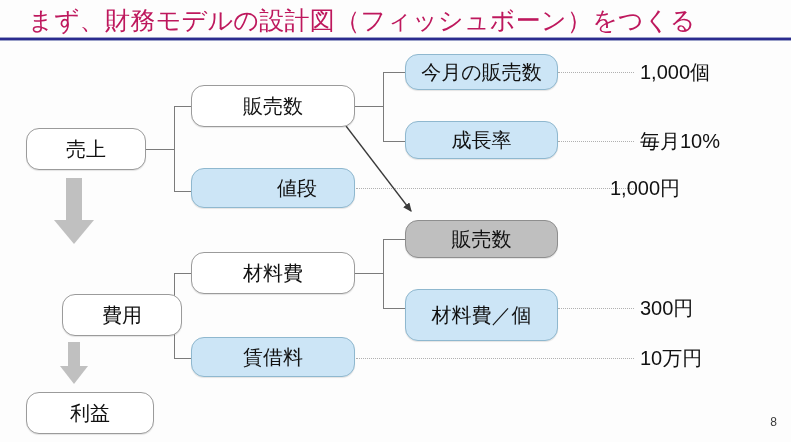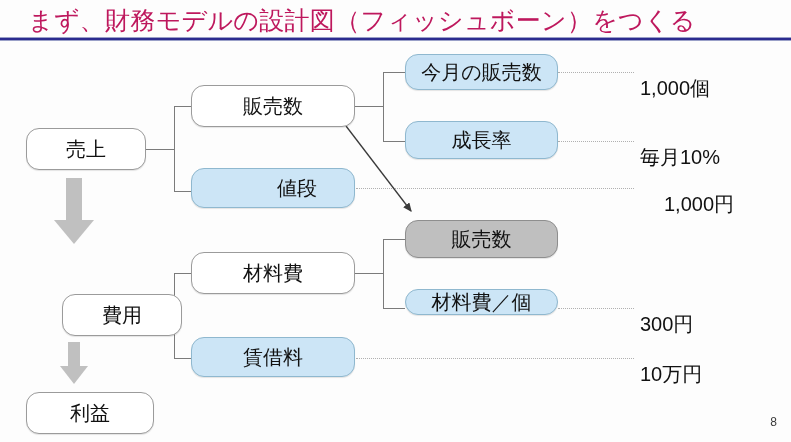--- a/index.html
+++ b/index.html
@@ -87,21 +87,20 @@
     border-top: 1px dotted #b0b0b0;
   }
 
   
   .value {
     position: absolute;
     font-size: 20px;
     color: #111111;
     white-space: nowrap;
     line-height: 22px;
-    margin-top: 16px;
   }
 
   
   .flow-arrow {
     position: absolute;
   }
   .flow-arrow .shaft {
     position: absolute;
     background: #c0c0c0;
     left: 50%;
@@ -203,29 +202,29 @@
   <div class="node blue" style="left:405px; top:121px; width:153px; height:38px;">成長率</div>
 
   <div class="node" style="left:26px; top:294px; width:120px; height:42px;margin-left:36px;">費用</div>
 
   <div class="node" style="left:191px; top:252px; width:164px; height:42px;">材料費</div>
 
   <div class="node blue" style="left:191px; top:337px; width:164px; height:40px;">賃借料</div>
 
   <div class="node gray" style="left:405px; top:220px; width:153px; height:38px;">販売数</div>
 
-  <div class="node blue" style="left:405px; top:289px; width:153px; height:26px;">材料費／個</div>
+  <div class="node blue" style="left:405px; top:289px; width:153px; height:52px;">材料費／個</div>
 
   <div class="node" style="left:26px; top:392px; width:128px; height:42px;">利益</div>
 
   <div class="value" style="left:640px; top:61px;">1,000個</div>
 
   <div class="value" style="left:640px; top:130px;">毎月10%</div>
 
-  <div class="value" style="left:664px; top:177px;">1,000円</div>
+  <div class="value" style="left:610px; top:177px;">1,000円</div>
 
   <div class="value" style="left:640px; top:297px;">300円</div>
 
   <div class="value" style="left:640px; top:347px;">10万円</div>
 
 
   <div id="page-number">8</div>
 
 </div>
 

